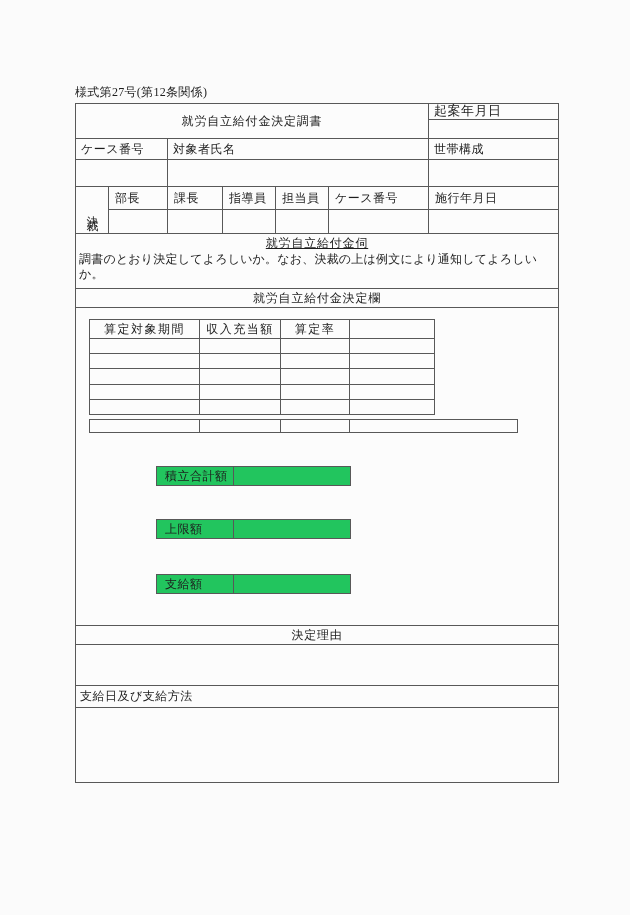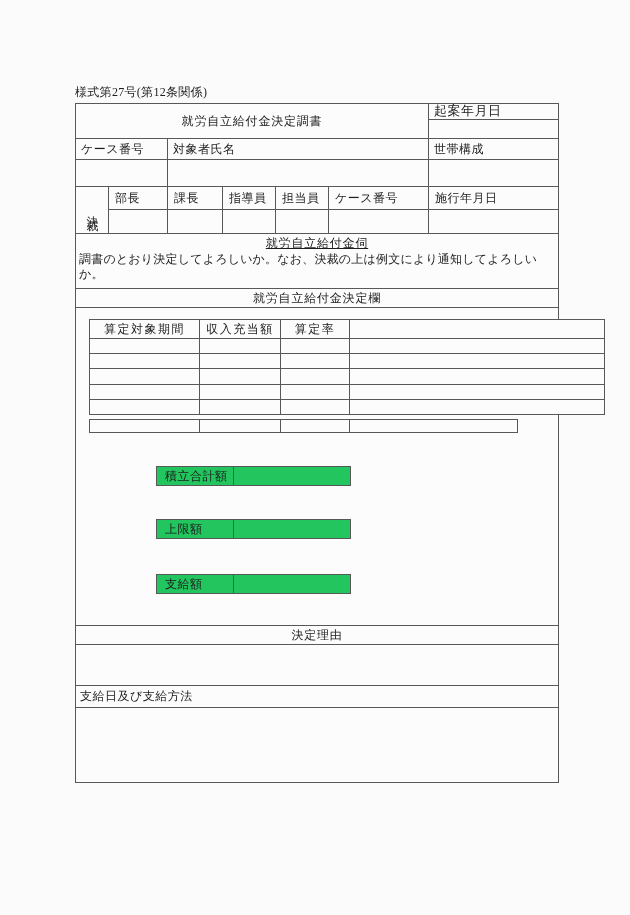--- a/index.html
+++ b/index.html
@@ -57,21 +57,21 @@
   .inq-title { text-align:center; letter-spacing:0.8px;text-decoration:underline; }
   .inq-body { padding:1px 3px 0 3px; letter-spacing:0.2px; }
 
   
   .sec-e { height:19px; }
   .sec-g { height:19px; }
 
   
   .sec-f { height:318px; position:relative; }
   .calc-table {
-    position:absolute; left:13px; top:11px; width:516px; height:96px;
+    position:absolute; left:13px; top:11px; width:346px; height:96px;
     border:1px solid #585858; display:flex; flex-direction:column; background:#fcfcfc;
   }
   .calc-head { height:19px; display:flex; }
   .calc-row { flex:1; display:flex; }
   .cc1{width:110px;} .cc2{width:81px;} .cc3{width:69px;} .cc4{flex:1;}
   .calc-hcell { display:flex; align-items:center; justify-content:center; letter-spacing:1.5px; }
   .calc-extra {
     position:absolute; left:13px; top:111px; width:429px; height:14px;
     border:1px solid #585858; display:flex; background:#fcfcfc;
   }

